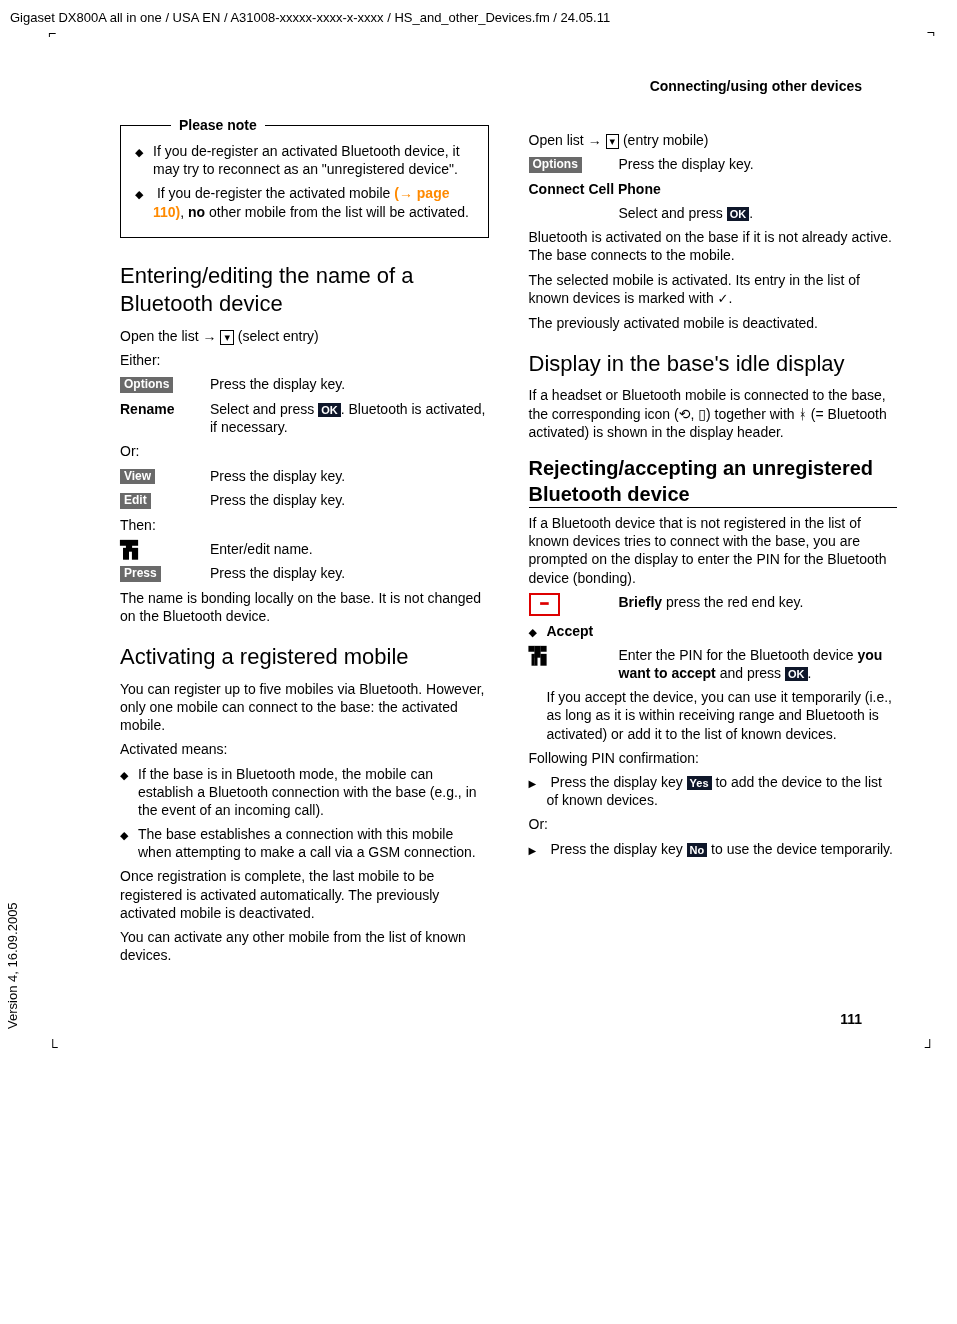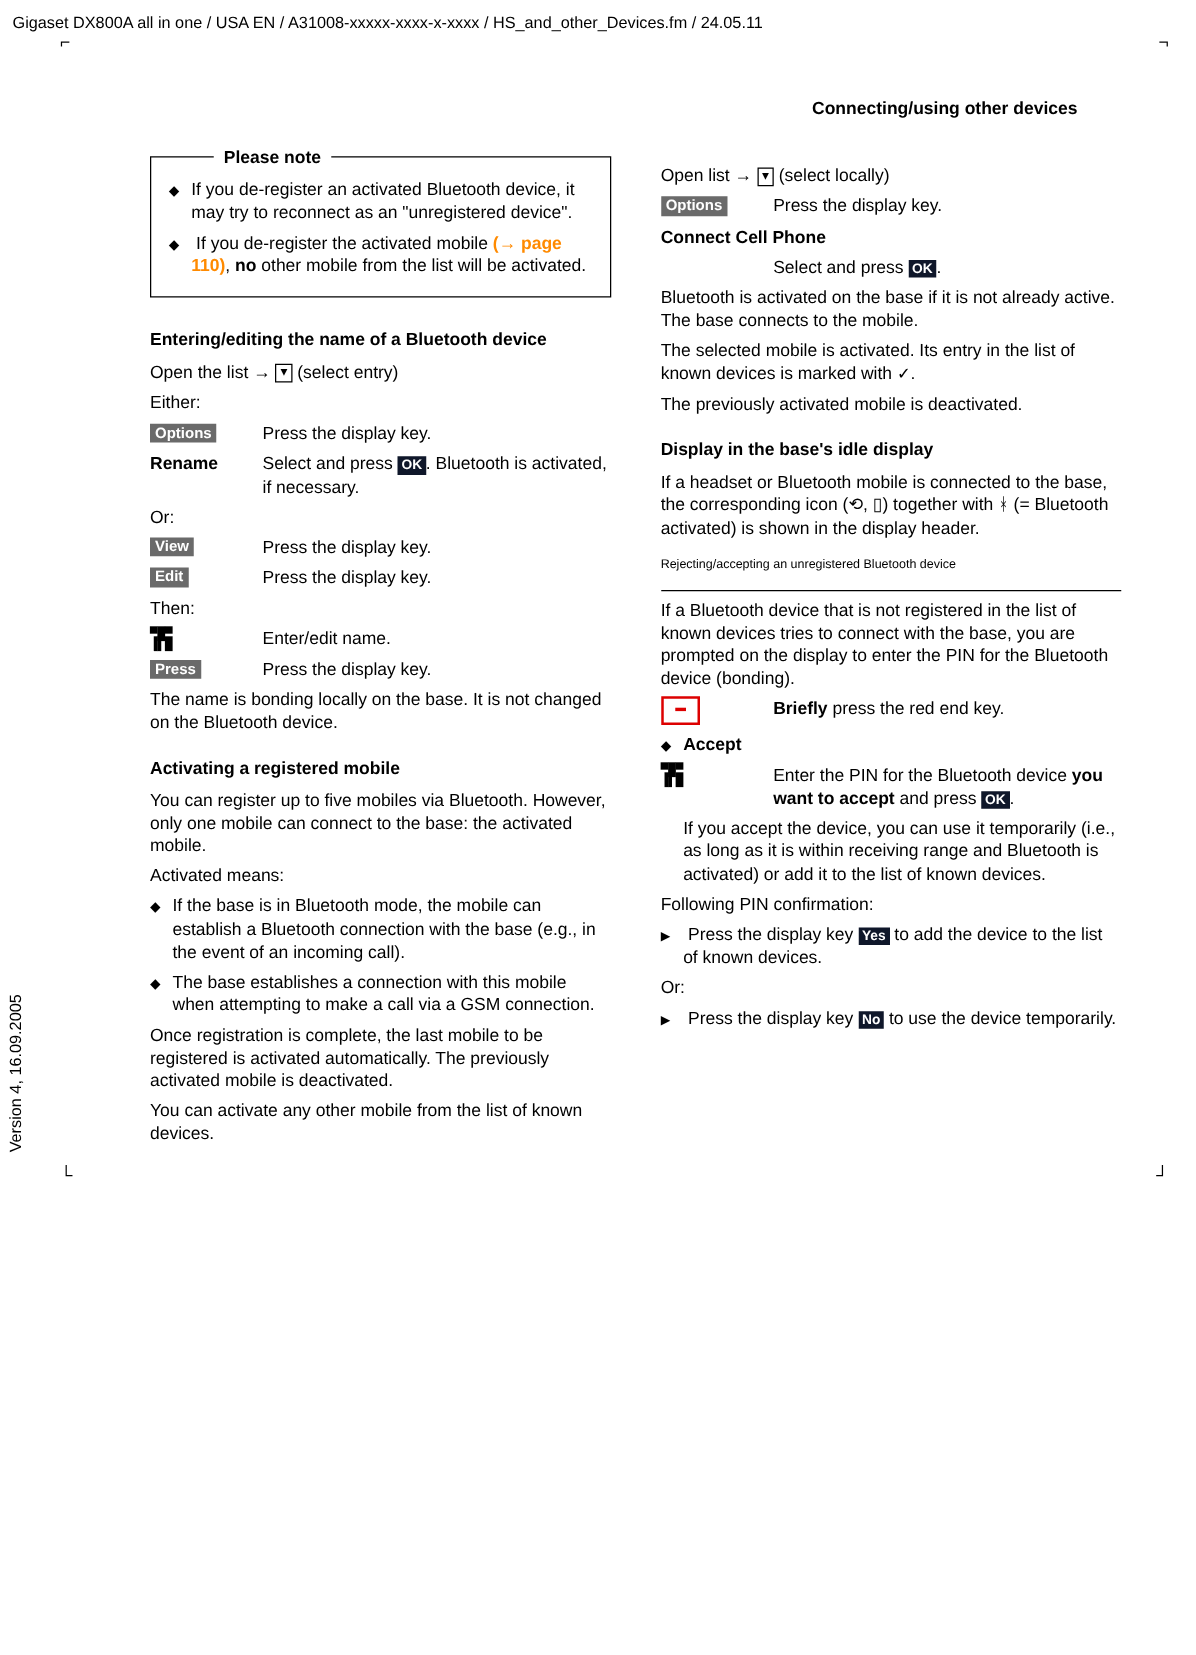--- a/index.html
+++ b/index.html
@@ -72,30 +72,30 @@
     content: "▶";
     font-size: 10px;
     display: inline-block;
     margin-left: -18px;
     width: 18px;
   }
   ul.triangle > li {
     margin-bottom: 6px;
   }
   h3 {
-    font-size: 14px;
-    font-weight: bold;
+    font-size: 22px;
+    font-weight: normal;
     margin: 18px 0 8px 0;
   }
   h4 {
-    font-size: 10px;
-    font-weight: normal;
+    font-size: 20px;
+    font-weight: bold;
     margin: 14px 0 6px 0;
     border-bottom: 1px solid #000;
-    padding-bottom: 14px;
+    padding-bottom: 0;
   }
   p {
     margin: 6px 0;
   }
   .softkey {
     display: inline-block;
     background: #6a6a6a;
     color: #fff;
     font-weight: bold;
     font-size: 12px;
@@ -251,21 +251,21 @@
       <ul class="diamond">
         <li>If the base is in Bluetooth mode, the mobile can establish a Bluetooth connec­tion with the base (e.g., in the event of an incoming call).</li>
         <li>The base establishes a connection with this mobile when attempting to make a call via a GSM connection.</li>
       </ul>
       <p>Once registration is complete, the last mobile to be registered is activated auto­matically. The previously activated mobile is deactivated.</p>
       <p>You can activate any other mobile from the list of known devices.</p>
     </div>
 
     <div class="col">
       <p>
-        <span>Open list </span><span class="arrow">→</span> <span class="icon-box">▾</span><span> (select locally)</span>
+        <span>Open list </span><span class="arrow">→</span> <span class="icon-box">▾</span><span> (entry mobile)</span>
       </p>
       <div class="row">
         <div class="left"><span class="softkey">Options</span></div>
         <div class="right">Press the display key.</div>
       </div>
       <p style="margin-bottom:0;"><b>Connect Cell Phone</b></p>
       <div class="row">
         <div class="left"></div>
         <div class="right">
           <span>Select and press </span><span class="okkey">OK</span><span>.</span>
@@ -314,18 +314,19 @@
       </ul>
       <p>Or:</p>
       <ul class="triangle">
         <li>
           <span>Press the display key </span><span class="okkey">No</span><span> to use the device temporarily.</span>
         </li>
       </ul>
     </div>
   </div>
 
+  <div class="page-num">111</div>
 
   <div class="crop-mark" style="bottom:12px; left:48px;">└</div>
   <div class="crop-mark" style="bottom:12px; right:22px;">┘</div>
 </div>
 
 <div class="side-text">Version 4, 16.09.2005</div>
 
 </body></html>

